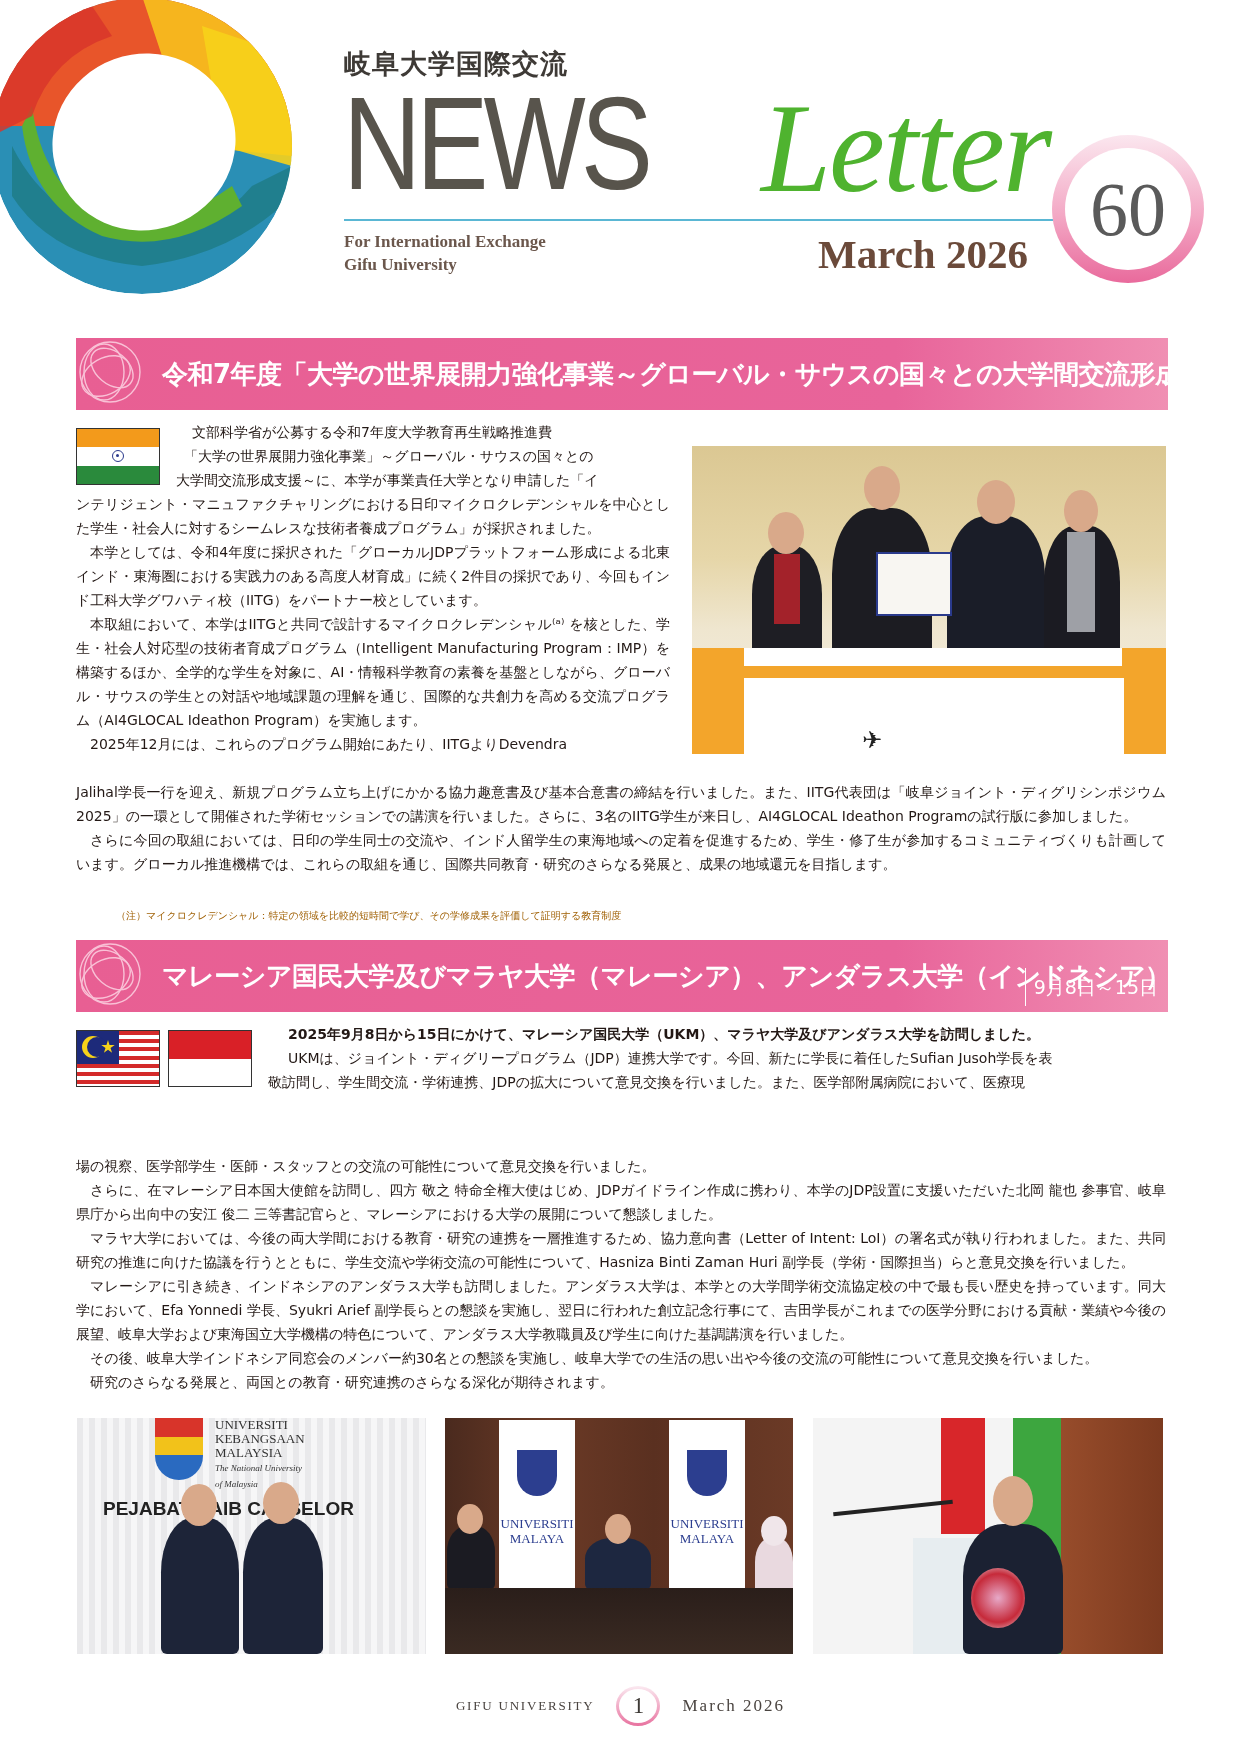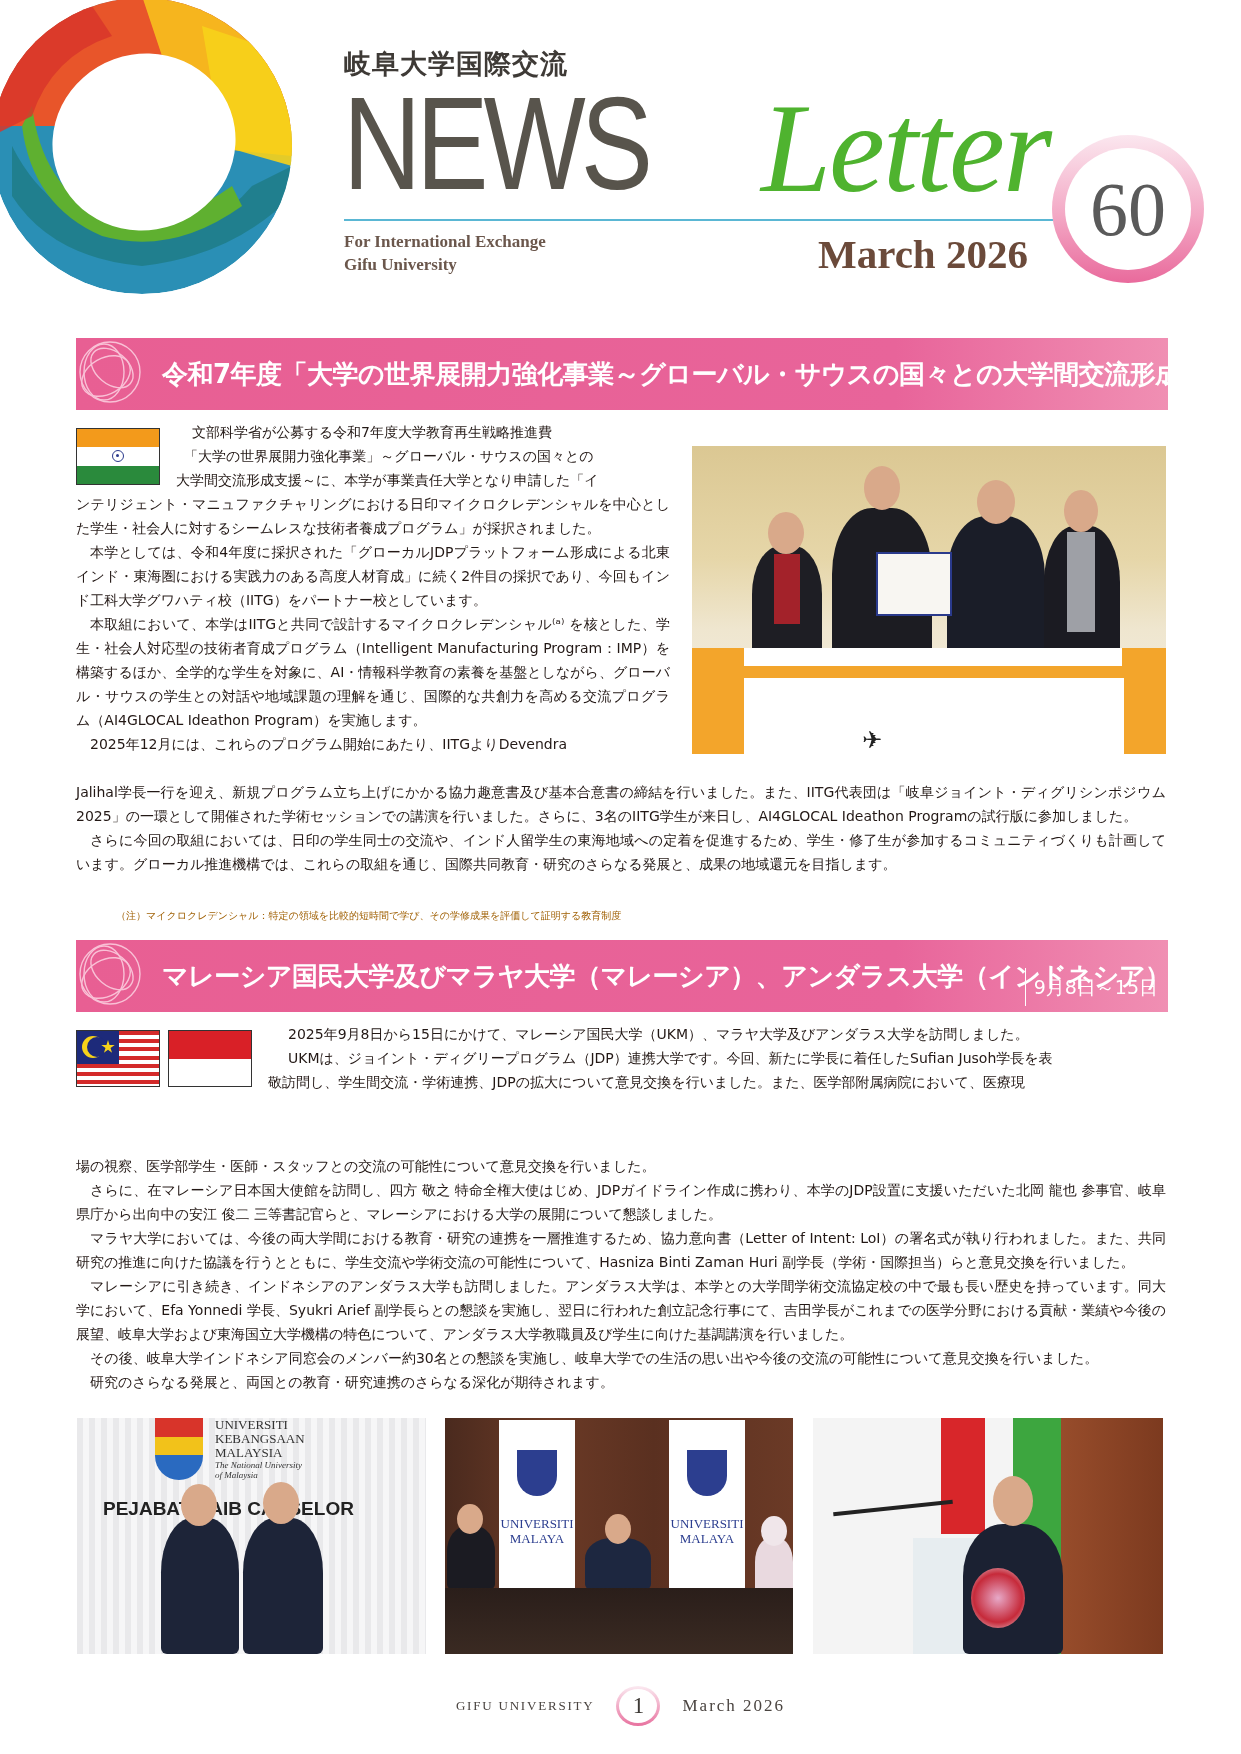--- a/index.html
+++ b/index.html
@@ -186,41 +186,41 @@
     <div class="crescent"></div>
     <div class="star"></div>
   </div>
 </div>
 <div class="flag flag-indonesia">
   <div class="top"></div>
   <div class="bottom"></div>
 </div>
 
 <div class="para-block" style="left:268px; top:1022px; width:898px;">
-  <p class="noindent" style="padding-left:20px;white-space:nowrap;">2025年9月8日から15日にかけて、マレーシア国民大学（UKM）、マラヤ大学及びアンダラス大学を訪問しました。</p>
+  <p class="noindent" style="padding-left:20px;white-space:nowrap;font-weight:bold;">2025年9月8日から15日にかけて、マレーシア国民大学（UKM）、マラヤ大学及びアンダラス大学を訪問しました。</p>
   <p class="noindent" style="padding-left:20px;white-space:nowrap;">UKMは、ジョイント・ディグリープログラム（JDP）連携大学です。今回、新たに学長に着任したSufian Jusoh学長を表</p>
   <p class="noindent" style="padding-left:0;white-space:nowrap;">敬訪問し、学生間交流・学術連携、JDPの拡大について意見交換を行いました。また、医学部附属病院において、医療現</p>
 </div>
 
 <div class="para-block" style="left:76px; top:1154px; width:1090px;">
   <p class="noindent">場の視察、医学部学生・医師・スタッフとの交流の可能性について意見交換を行いました。</p>
   <p>さらに、在マレーシア日本国大使館を訪問し、四方 敬之 特命全権大使はじめ、JDPガイドライン作成に携わり、本学のJDP設置に支援いただいた北岡 龍也 参事官、岐阜県庁から出向中の安江 俊二 三等書記官らと、マレーシアにおける大学の展開について懇談しました。</p>
   <p>マラヤ大学においては、今後の両大学間における教育・研究の連携を一層推進するため、協力意向書（Letter of Intent: LoI）の署名式が執り行われました。また、共同研究の推進に向けた協議を行うとともに、学生交流や学術交流の可能性について、Hasniza Binti Zaman Huri 副学長（学術・国際担当）らと意見交換を行いました。</p>
   <p>マレーシアに引き続き、インドネシアのアンダラス大学も訪問しました。アンダラス大学は、本学との大学間学術交流協定校の中で最も長い歴史を持っています。同大学において、Efa Yonnedi 学長、Syukri Arief 副学長らとの懇談を実施し、翌日に行われた創立記念行事にて、吉田学長がこれまでの医学分野における貢献・業績や今後の展望、岐阜大学および東海国立大学機構の特色について、アンダラス大学教職員及び学生に向けた基調講演を行いました。</p>
   <p>その後、岐阜大学インドネシア同窓会のメンバー約30名との懇談を実施し、岐阜大学での生活の思い出や今後の交流の可能性について意見交換を行いました。</p>
   <p>研究のさらなる発展と、両国との教育・研究連携のさらなる深化が期待されます。</p>
 </div>
 
 <div class="photo photo-ukm">
   <div style="position:absolute;left:78px;top:0;width:48px;height:62px;background:linear-gradient(180deg,#d8342a 0 30%,#f2c21a 30% 60%,#2a6ac0 60%);border-radius:0 0 24px 24px;"></div>
   <div style="position:absolute;left:138px;top:0;font-family:'Liberation Serif',serif;font-size:13px;line-height:14px;color:#333;">
     <div>UNIVERSITI</div>
     <div>KEBANGSAAN</div>
     <div>MALAYSIA</div>
-    <div style="font-size:9px;font-style:italic;width:90px;line-height:10px;">The National University of Malaysia</div>
+    <div style="font-size:9px;font-style:italic;width:90px;line-height:16px;">The National University of Malaysia</div>
   </div>
   <div style="position:absolute;left:26px;top:80px;font-family:'Liberation Sans',sans-serif;font-weight:bold;font-size:19px;color:#222;white-space:nowrap;">PEJABAT NAIB CANSELOR</div>
   <div class="person" style="left:84px;top:100px;width:78px;height:136px;background:#1d2438;"></div>
   <div class="head" style="left:104px;top:66px;width:36px;height:42px;"></div>
   <div class="person" style="left:166px;top:100px;width:80px;height:136px;background:#1d2438;"></div>
   <div class="head" style="left:186px;top:64px;width:36px;height:42px;"></div>
 </div>
 
 <div class="photo photo-um">
   <div class="banner-stand" style="left:54px;top:2px;width:76px;height:234px;">

